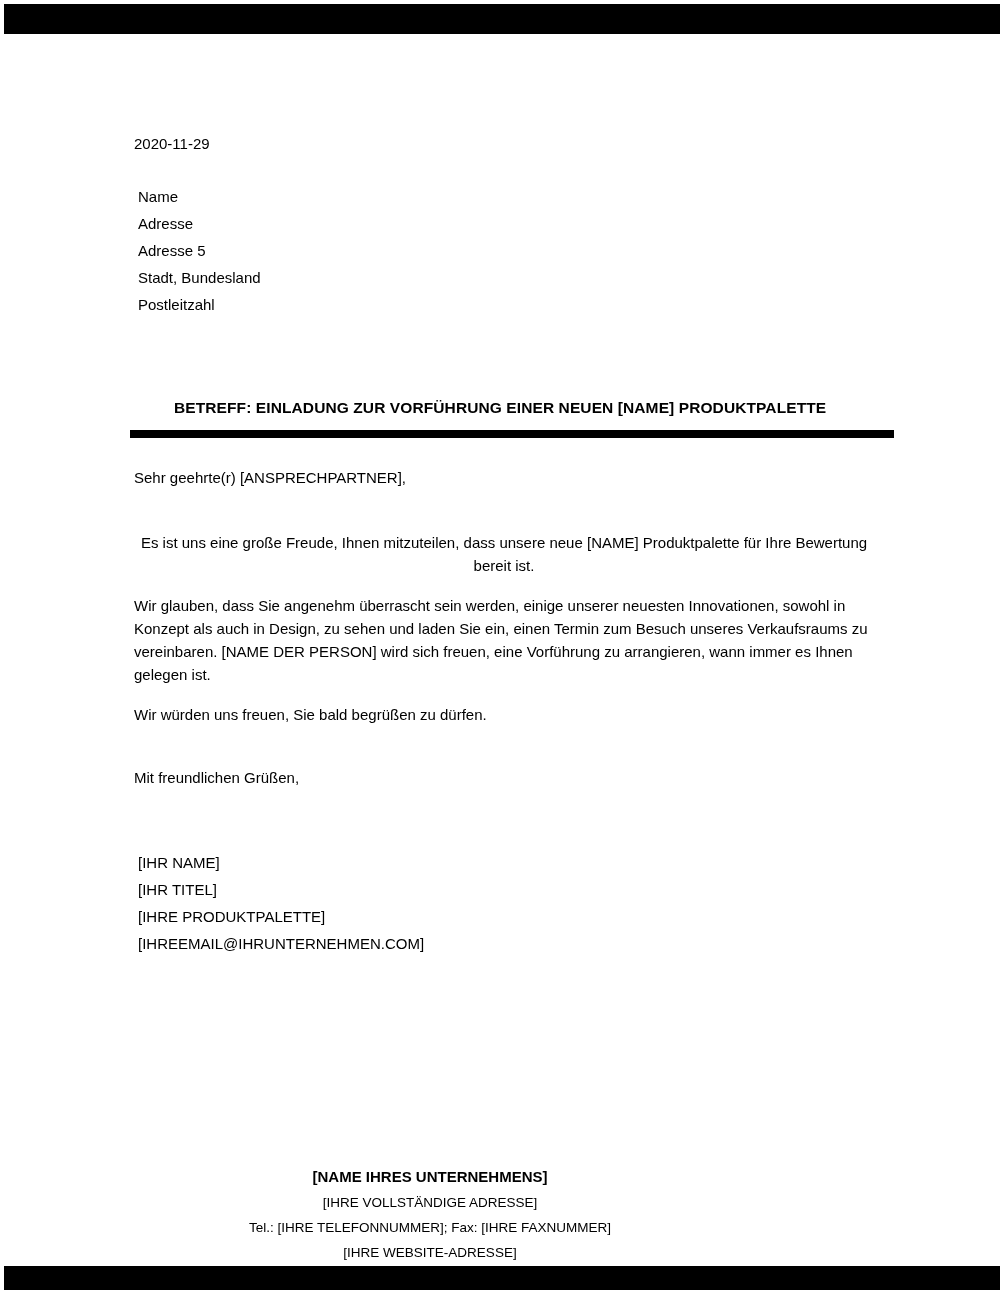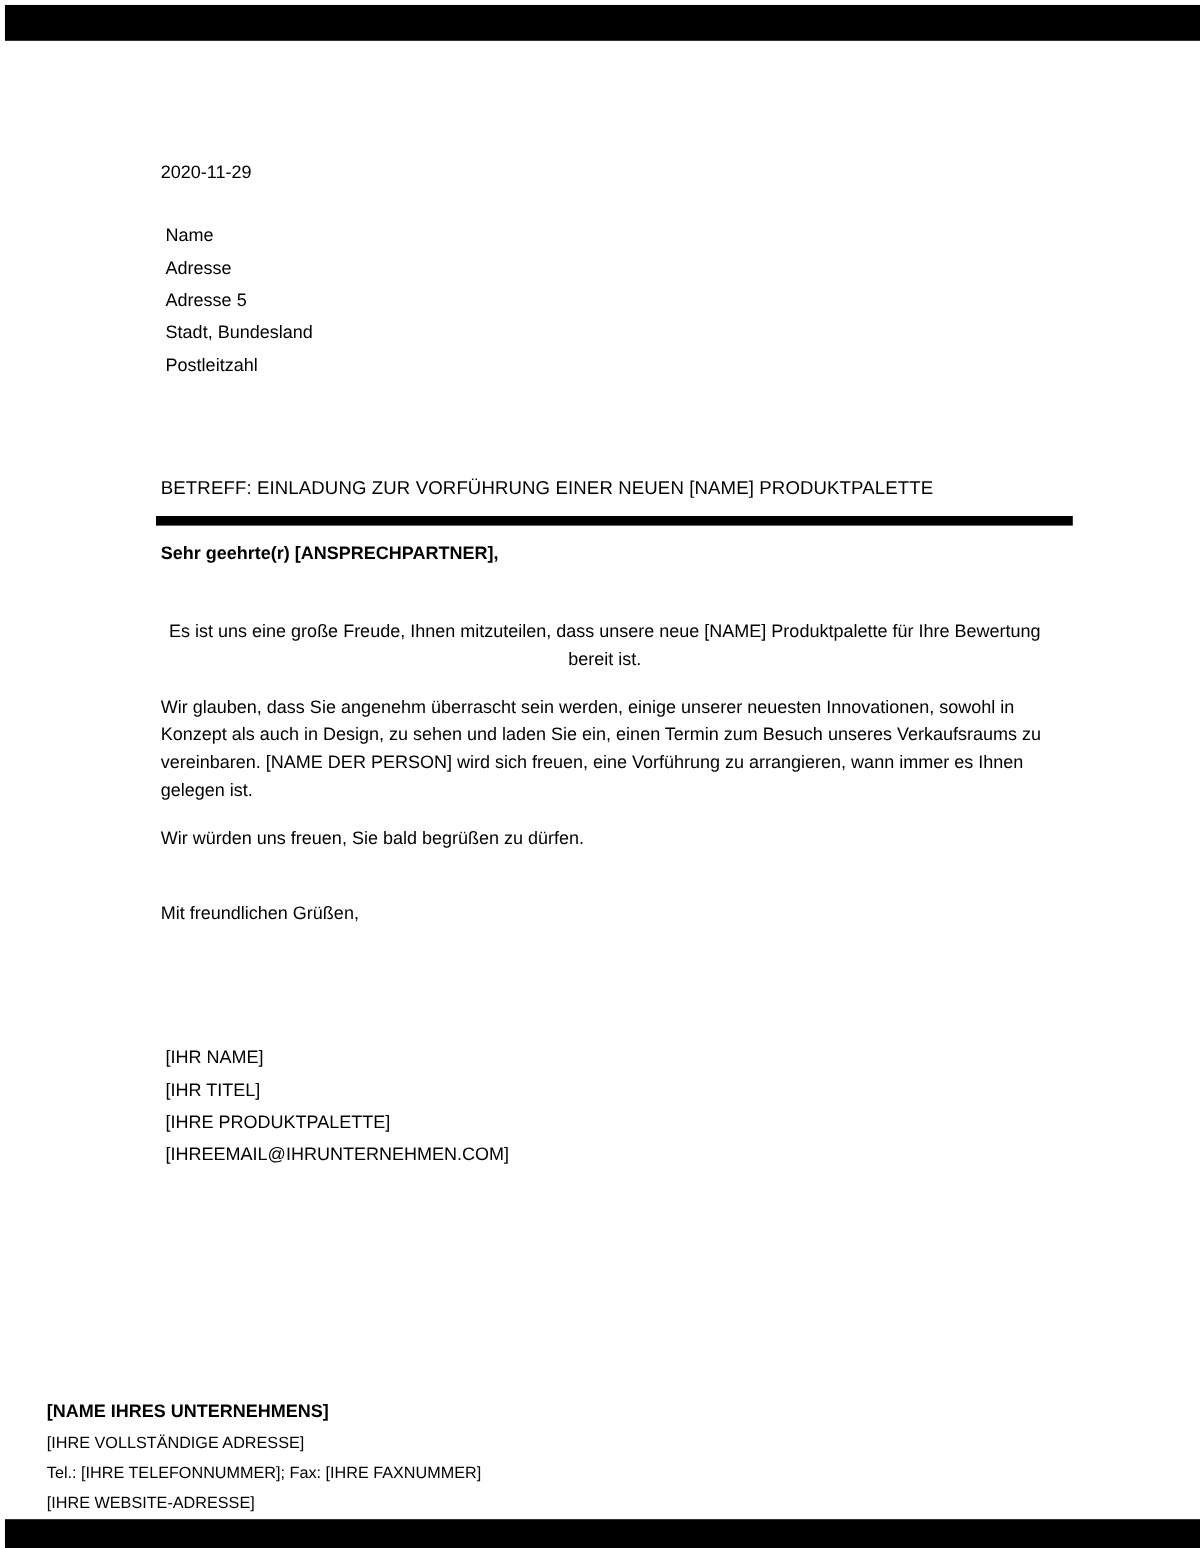--- a/index.html
+++ b/index.html
@@ -31,56 +31,56 @@
     line-height: 23px;
   }
   .recipient {
     margin-top: 20px;
     line-height: 19px;
     font-size: 15px;
   }
   .subject {
     margin-top: 72px;
     font-size: 15.5px;
-    font-weight: 400;
+    font-weight: 700;
     letter-spacing: 0.1px;
     line-height: 20px;
+    margin-left: 40px;
   }
   .divider {
     margin-top: 8px;
     height: 3px;
     width: 764px;
     background: #000000;
   }
   .salutation {
-    margin-top: 8px;
+    margin-top: 24px;
     line-height: 23px;
-    font-weight: bold;
   }
   .para {
     margin-top: 9px;
     line-height: 23px;
     font-size: 15px;
   }
   .para.first { margin-top: 34px; text-align: center; }
   .closing {
     margin-top: 32px;
     line-height: 23px;
   }
   .signature {
-    margin-top: 87px;
+    margin-top: 52px;
     line-height: 19px;
     font-size: 15px;
   }
   .footer {
     position: absolute;
     top: 1156px;
     left: 0;
     width: 852px;
-    margin-left: 27px;
+    text-align: center;
   }
   .footer .company {
     font-size: 15px;
     font-weight: 700;
     line-height: 18px;
   }
   .footer .footer-line {
     font-size: 13.5px;
     line-height: 17px;
   }

